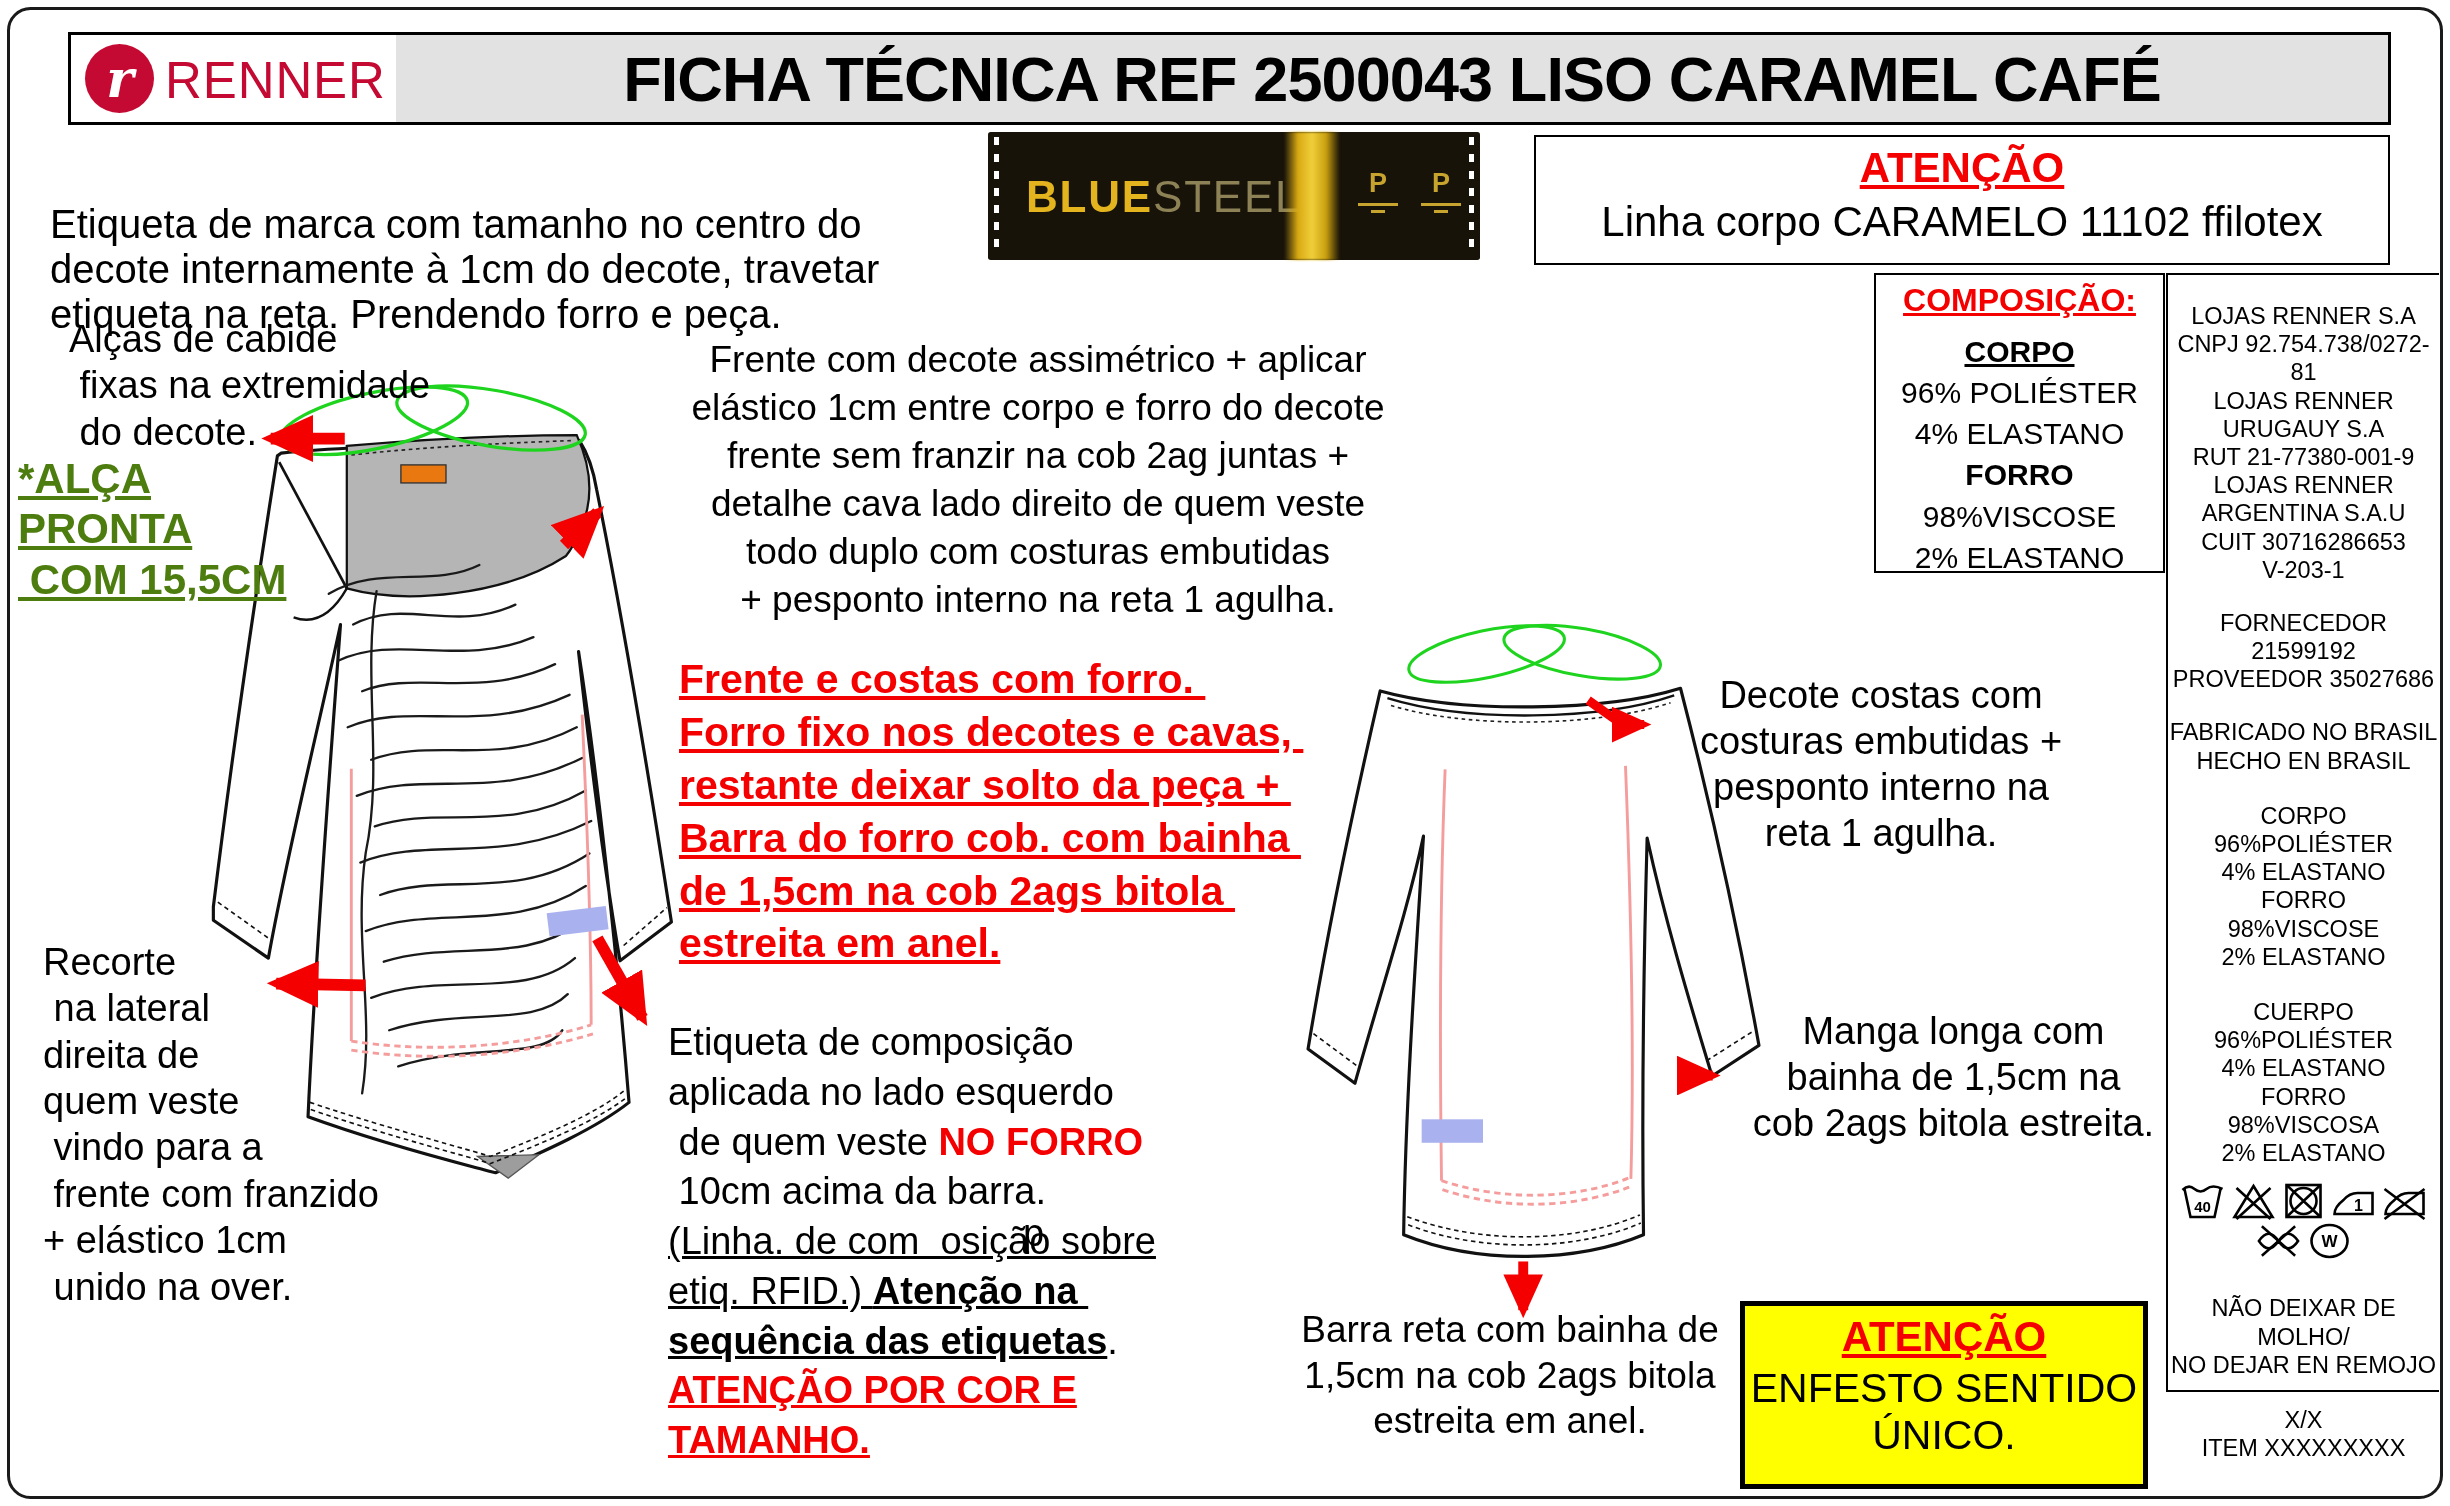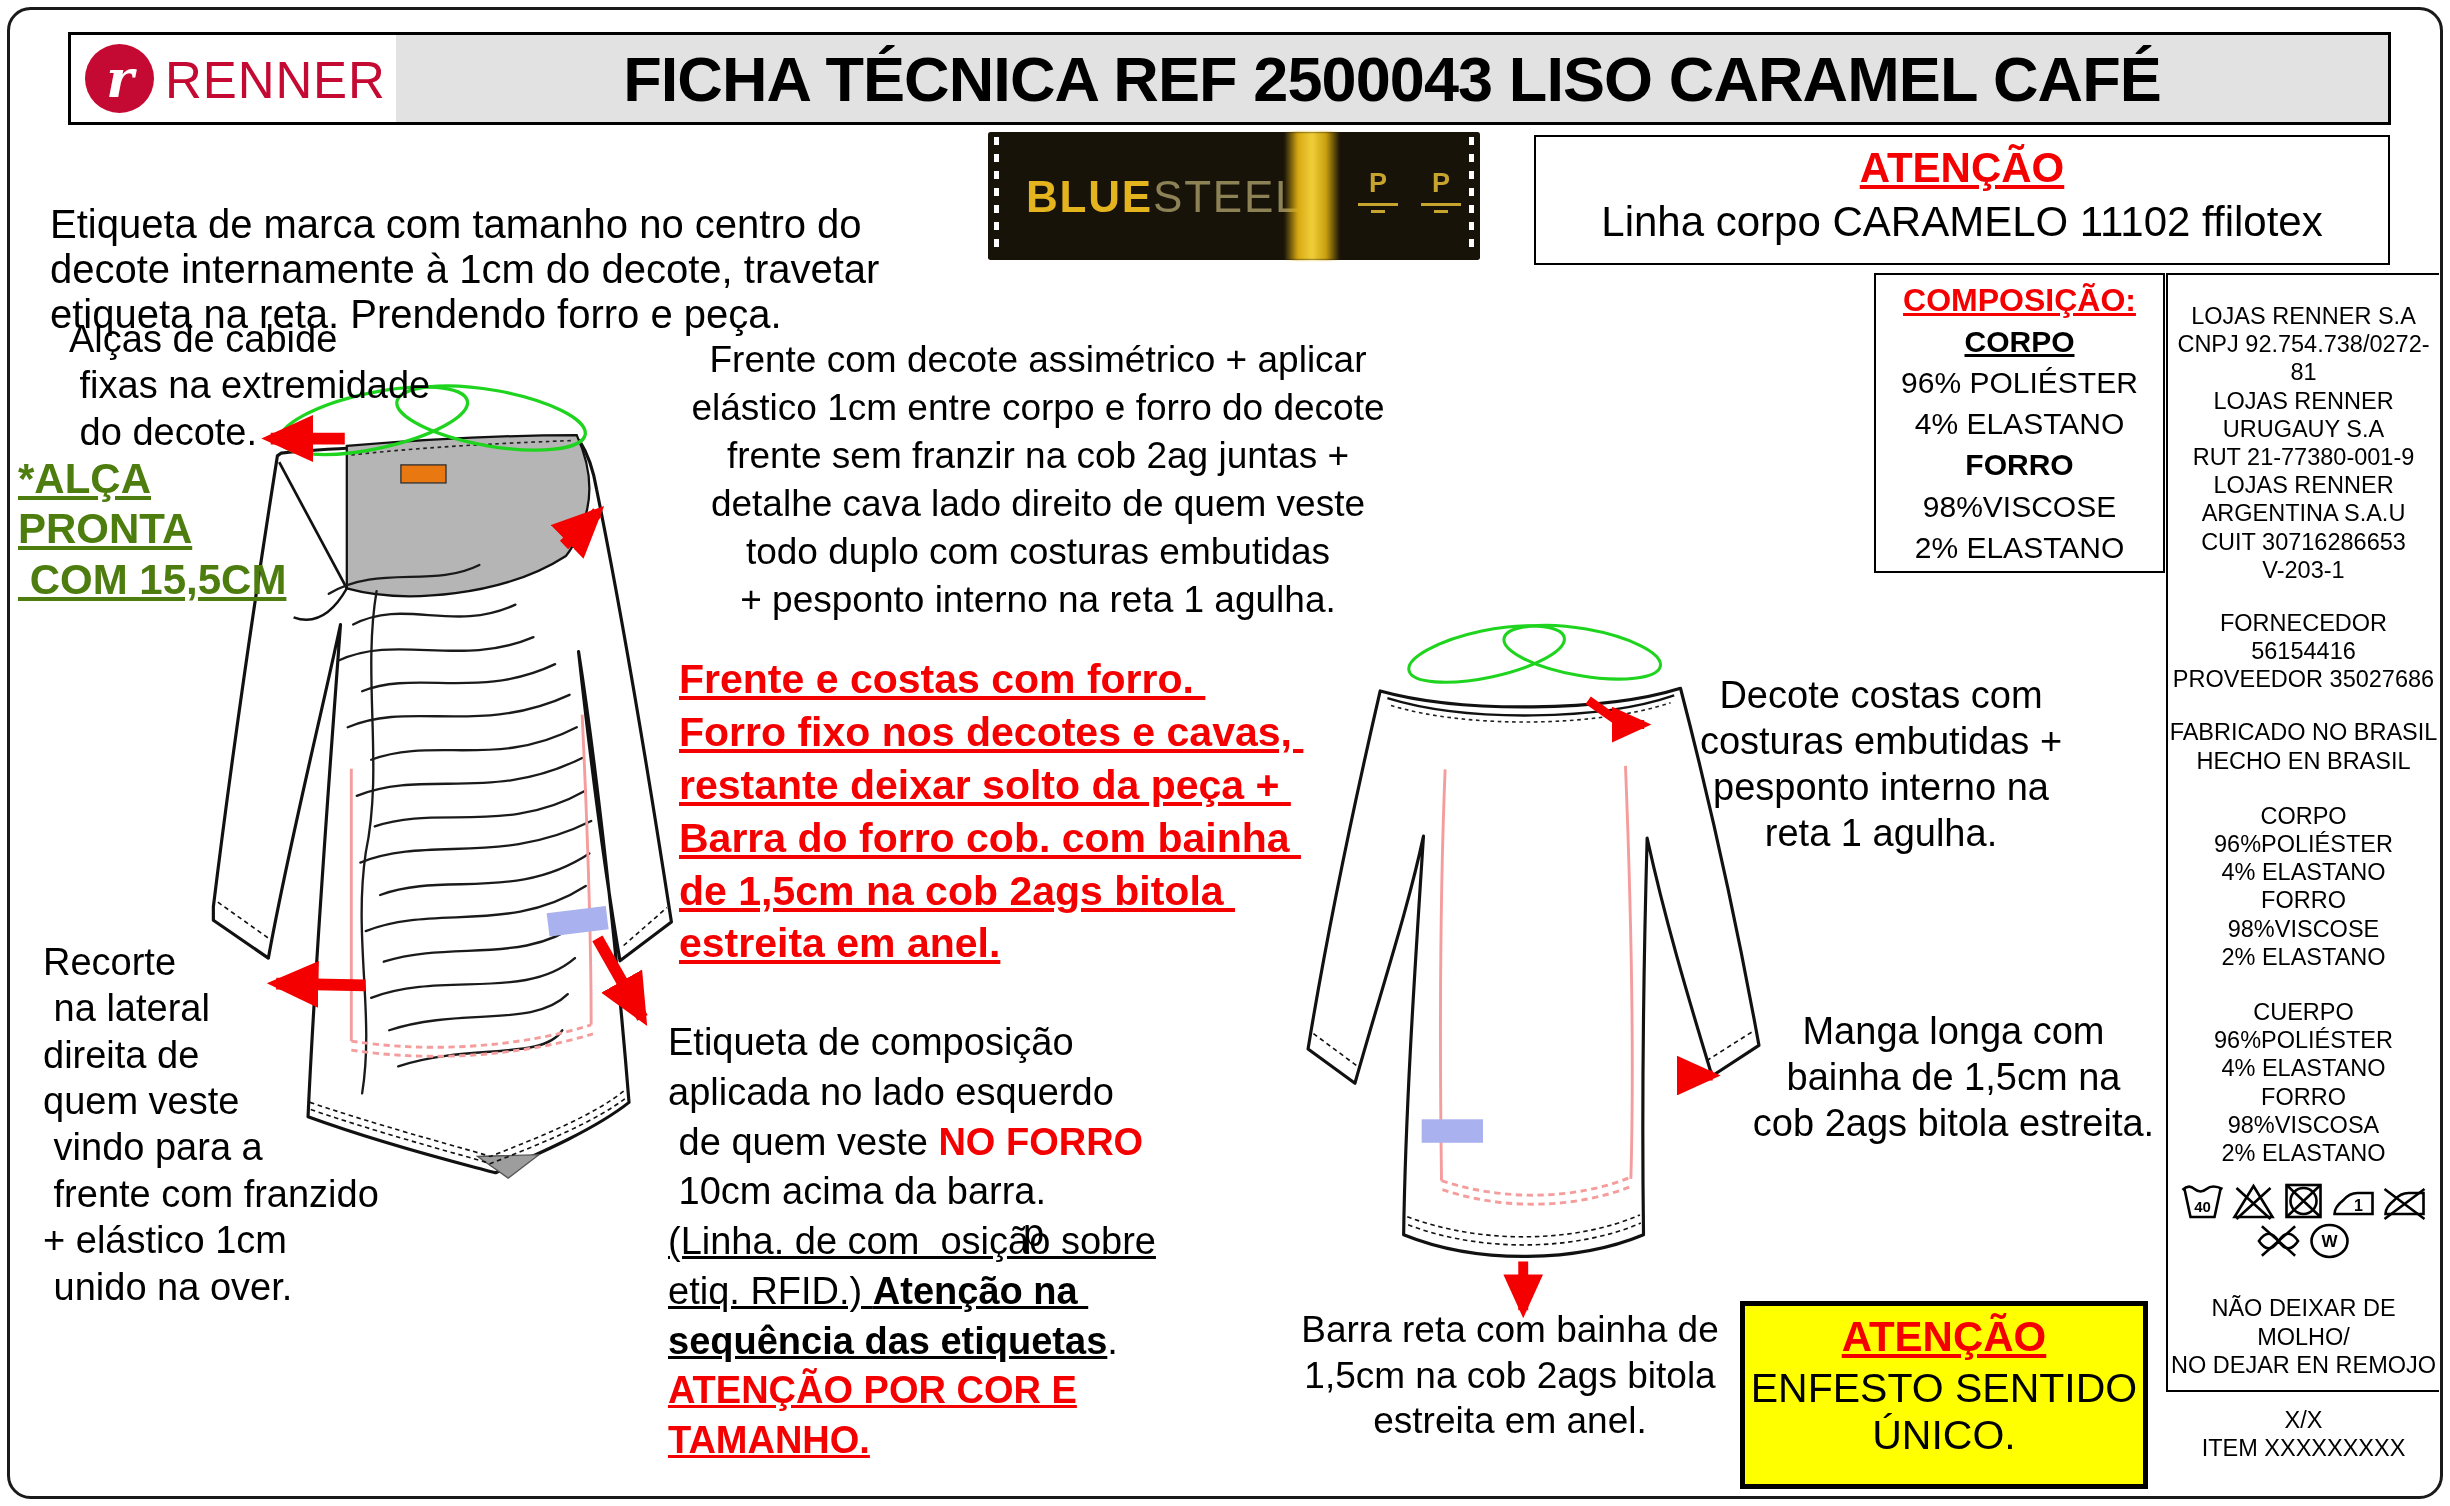--- a/index.html
+++ b/index.html
@@ -33,21 +33,21 @@
   .bs-p .bar{height:3.6px;background:#c7a42e;margin-top:3.6px;}
   .bs-p .dash{height:3.6px;background:#c7a42e;margin:3.6px auto 0;width:14.4px;}
 
   
   .attn-top{position:absolute;left:1534px;top:135px;width:856px;height:130px;border:2.7px solid #000;text-align:center;padding-top:7.2px;box-sizing:border-box;}
   .attn-top .t{font-size:42px;font-weight:bold;color:#f50000;text-decoration:underline;}
   .attn-top .bdy{font-size:42px;margin-top:5.4px;}
 
   
   .comp-box{position:absolute;left:1874px;top:273px;width:291px;height:300px;border:2.7px solid #000;box-sizing:border-box;text-align:center;padding-top:7.2px;background:#fff;}
-  .comp-box .t{font-size:32px;font-weight:bold;color:#f50000;text-decoration:underline;margin-bottom:2px;}
+  .comp-box .t{font-size:32px;font-weight:bold;color:#f50000;text-decoration:underline;margin-bottom:12px;}
   .comp-line{font-size:30px;line-height:1.37;}
 
   
   .sidebar{position:absolute;left:2166px;top:273px;width:273px;height:1119px;border:2.7px solid #000;border-right:none;box-sizing:border-box;text-align:center;padding-top:27px;font-size:23.5px;line-height:1.2;}
   .sb-gap1{margin-top:25px;} .sb-gap2{margin-top:27px;} .sb-gap3{margin-top:14.4px;} .sb-gap4{margin-top:33px;}
   .care-row{display:flex;justify-content:center;gap:5.4px;align-items:center;}
   .care-row svg{flex:none;}
 
   
   .note{position:absolute;font-size:38px;line-height:1.22;}
@@ -120,21 +120,21 @@
   <div class="sidebar">
     <div>LOJAS RENNER S.A</div>
     <div>CNPJ 92.754.738/0272-81</div>
     <div>LOJAS RENNER</div>
     <div>URUGAUY S.A</div>
     <div>RUT 21-77380-001-9</div>
     <div>LOJAS RENNER</div>
     <div>ARGENTINA S.A.U</div>
     <div>CUIT 30716286653</div>
     <div>V-203-1</div>
-    <div class="sb-gap1">FORNECEDOR 56154416</div>
+    <div class="sb-gap1">FORNECEDOR 21599192</div>
     <div>PROVEEDOR 35027686</div>
     <div class="sb-gap1">FABRICADO NO BRASIL</div>
     <div>HECHO EN BRASIL</div>
     <div class="sb-gap2">CORPO</div>
     <div>96%POLIÉSTER</div>
     <div>4% ELASTANO</div>
     <div>FORRO</div>
     <div>98%VISCOSE</div>
     <div>2% ELASTANO</div>
     <div class="sb-gap2">CUERPO</div>

